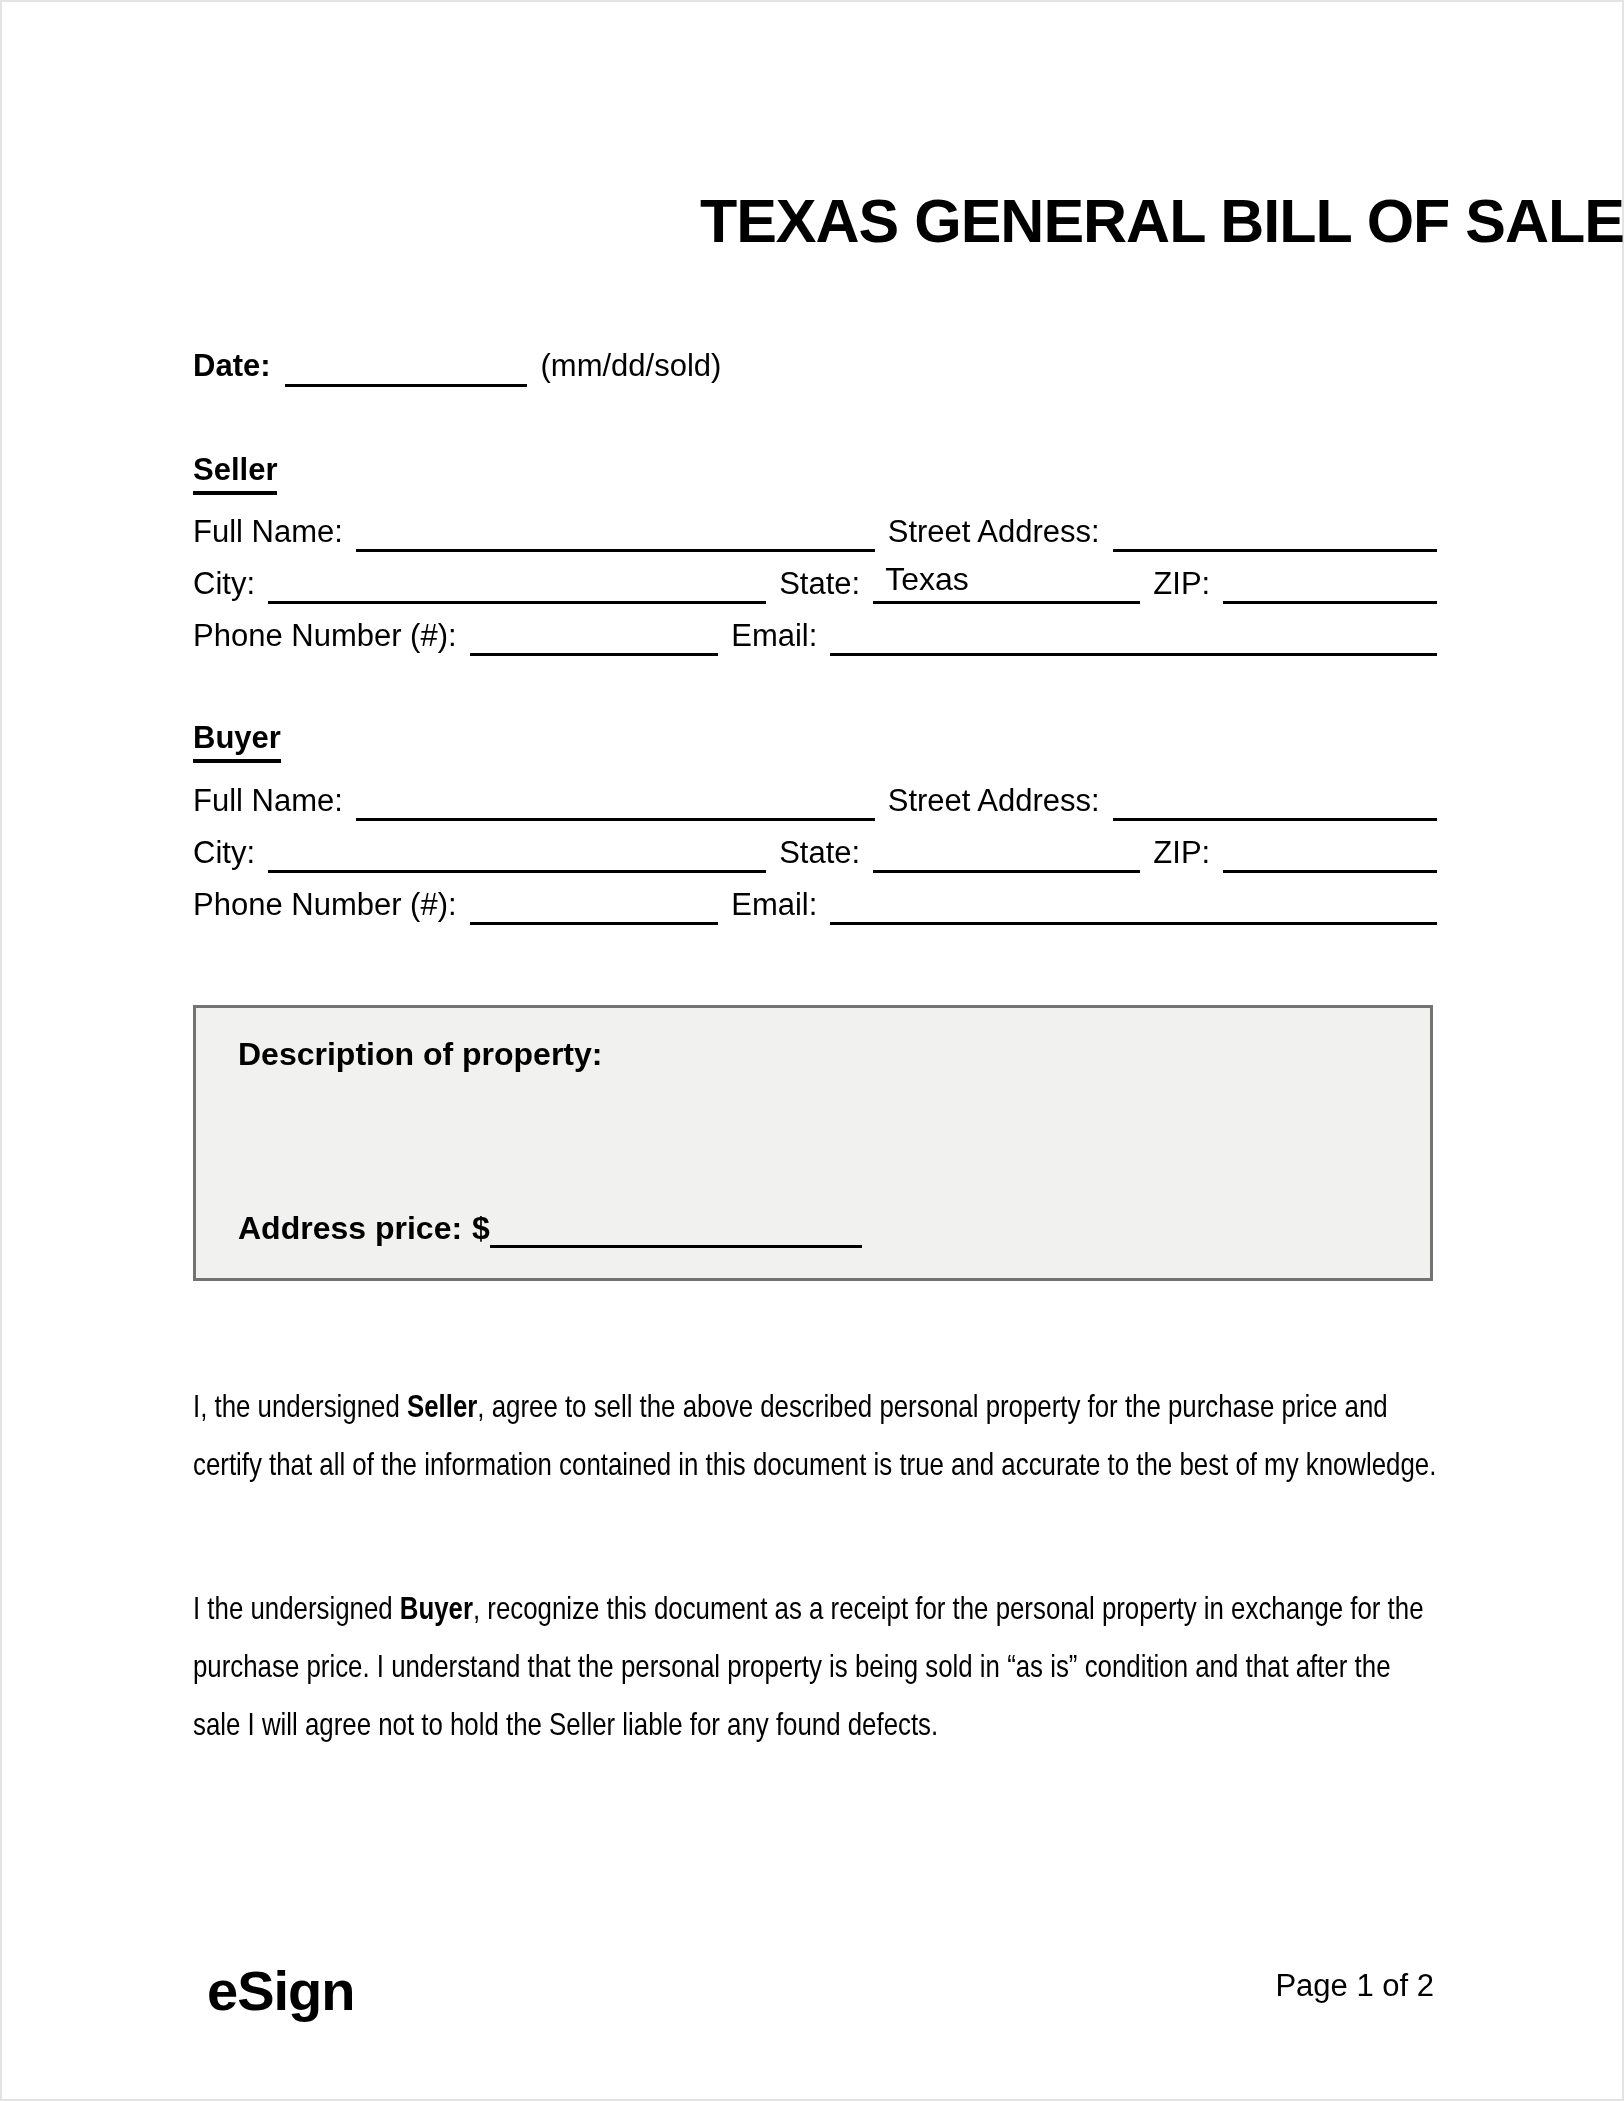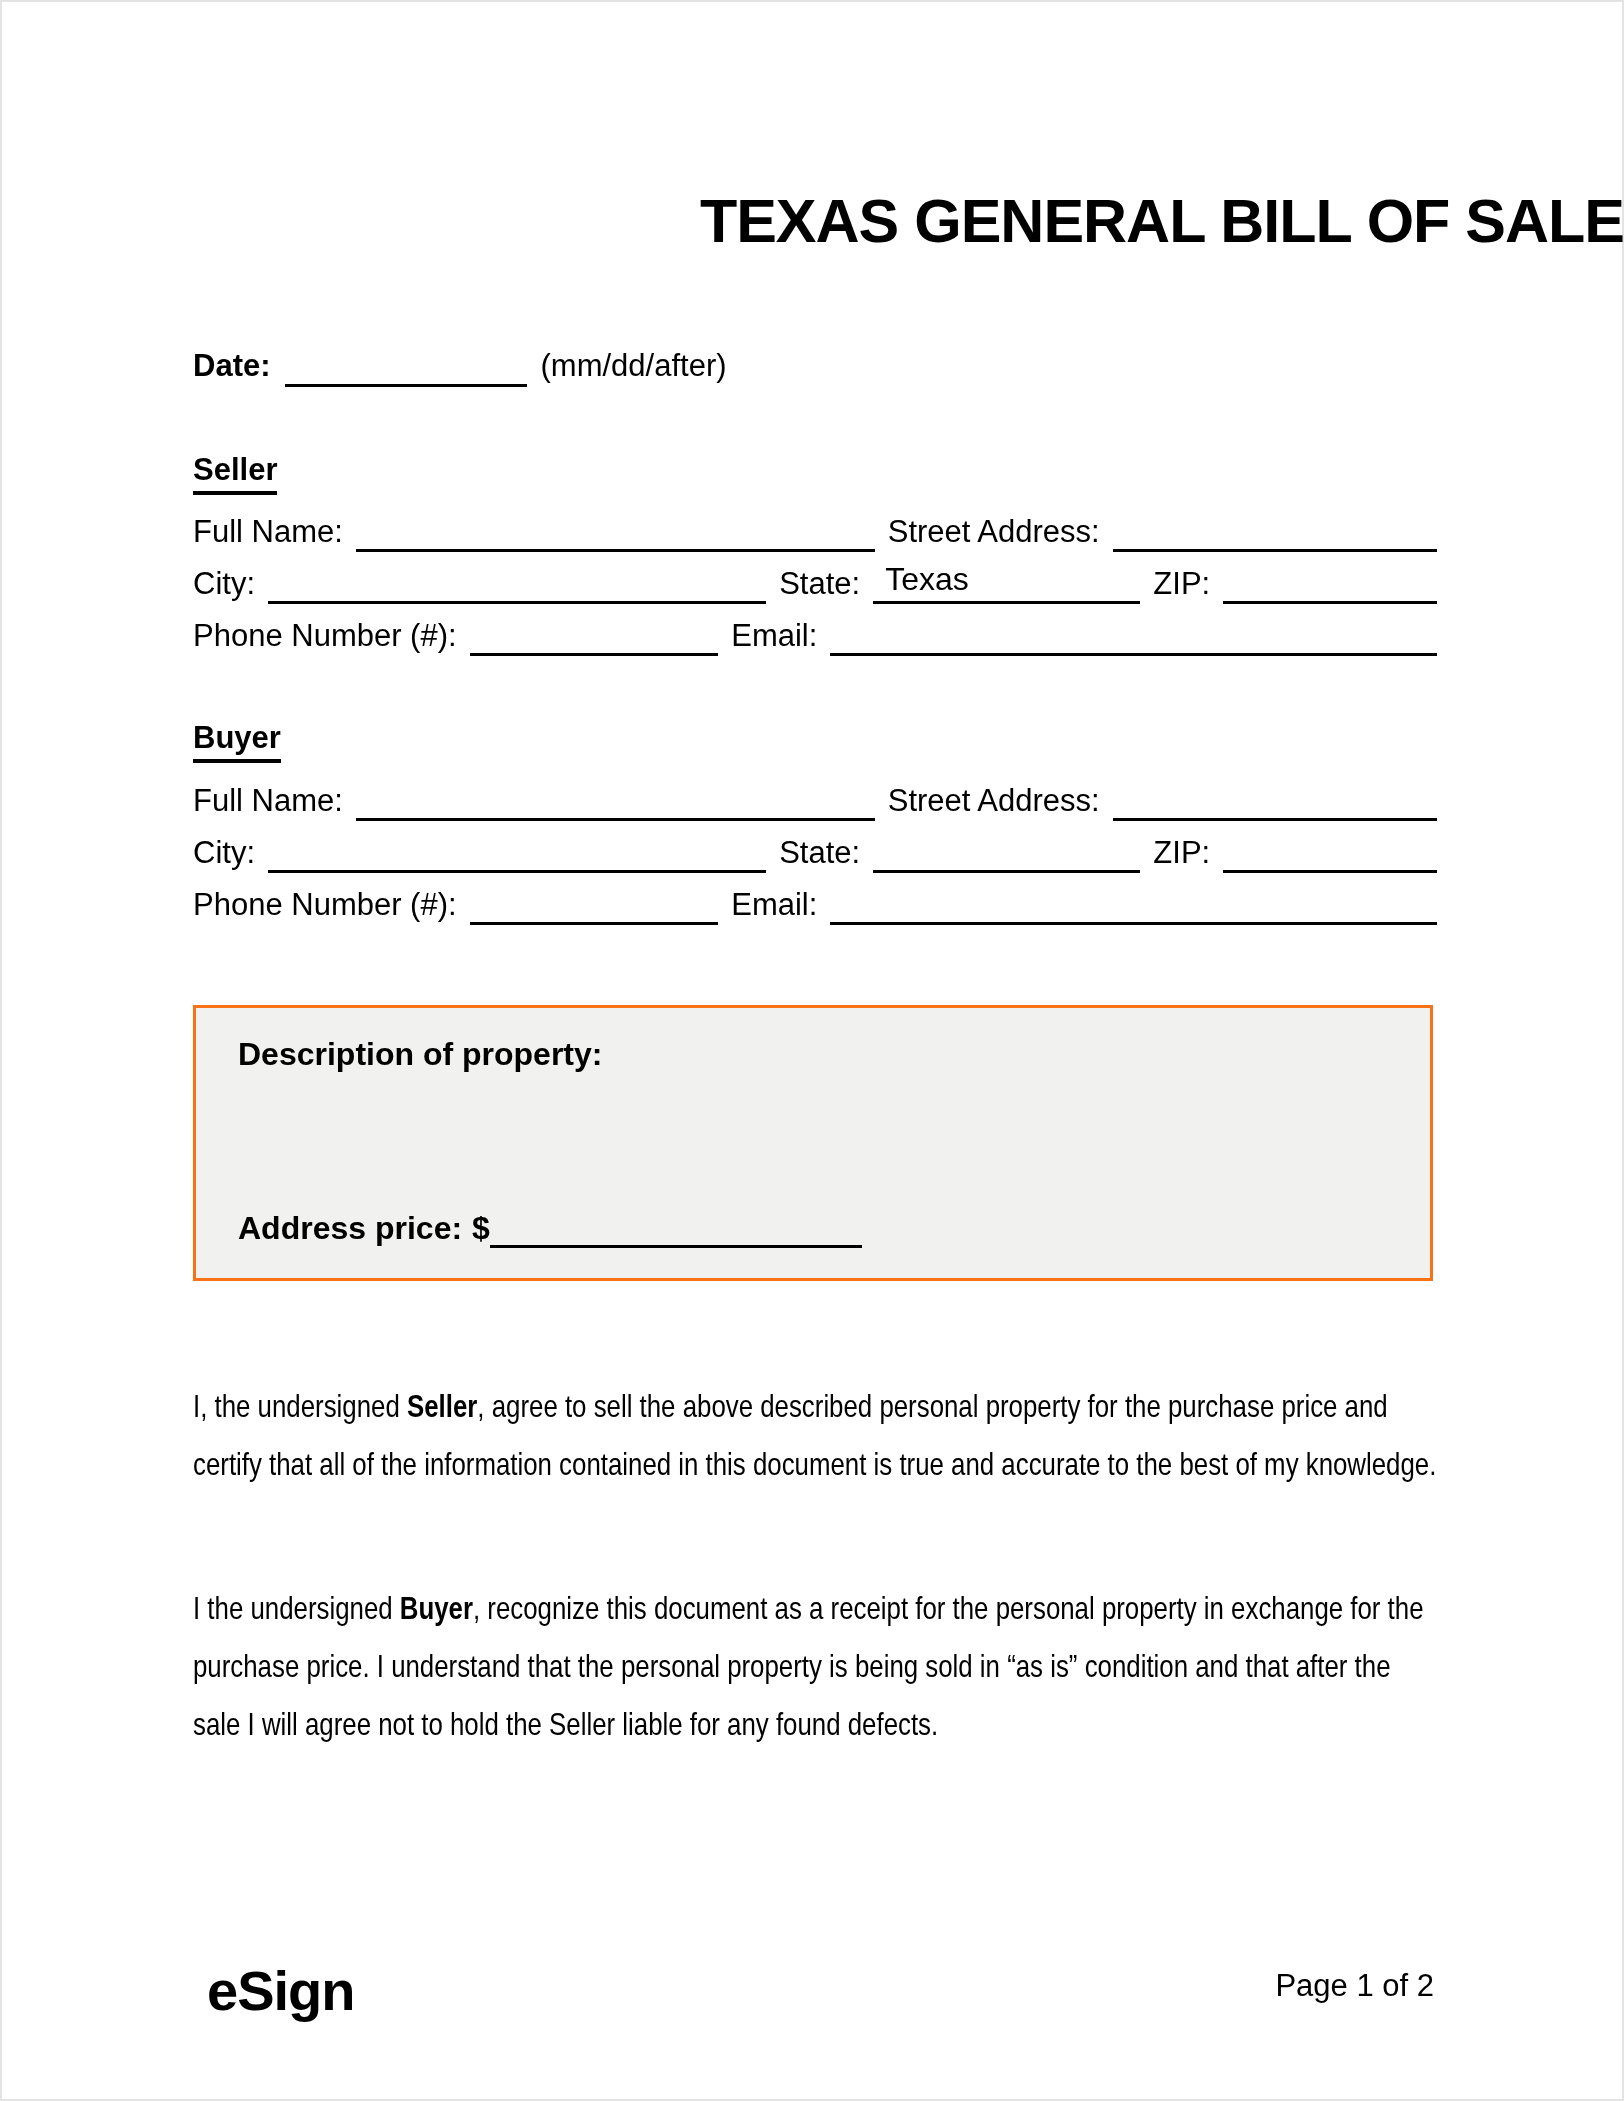--- a/index.html
+++ b/index.html
@@ -82,21 +82,21 @@
   .grow-phone  { flex-grow: 1; }
   .grow-email  { flex-grow: 2.44; }
 
   .property-box {
     position: absolute;
     left: 193px;
     top: 1005px;
     width: 1240px;
     height: 276px;
     background: #f1f1f0;
-    border: 3px solid #f97316;
+    border: 3px solid #737373;
     text-align: center;
   }
   .property-box .desc-label {
     position: absolute;
     top: 28px;
     left: 42px;
     font-size: 32px;
     font-weight: bold;
   }
   .property-box .desc-area {
@@ -154,21 +154,21 @@
 
 <div class="page">
 
   <div class="doc-title">TEXAS GENERAL BILL OF SALE</div>
 
   <div class="date-row">
     <span class="lbl">Date:</span>
     <span class="blank">
       <span class="prefill"></span>
     </span>
-    <span class="hint">(mm/dd/after)</span>
+    <span class="hint">(mm/dd/sold)</span>
   </div>
 
   <div class="section-heading" style="top:452px;">
     <span>Seller</span>
   </div>
 
   <div class="field-row" style="top:508px;">
     <span class="lbl">Full Name:</span>
     <span class="blank grow-name"></span>
     <span class="lbl after">Street Address:</span>

